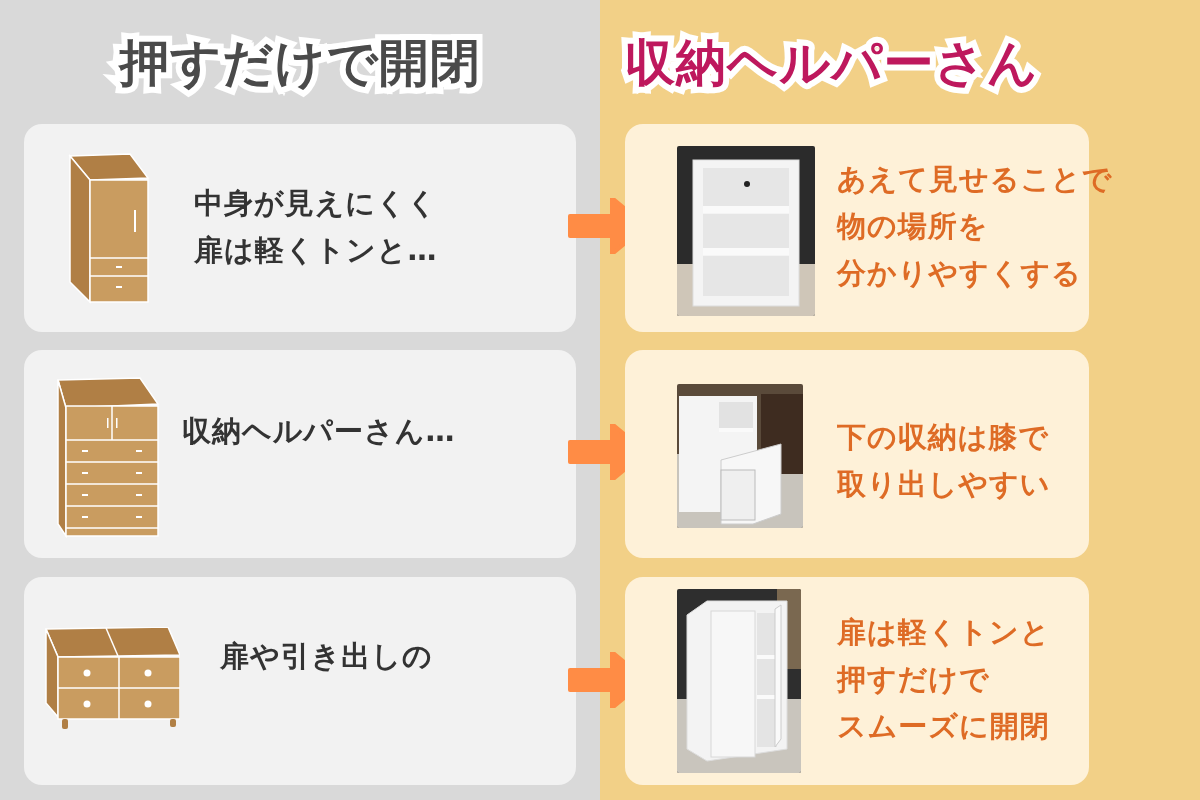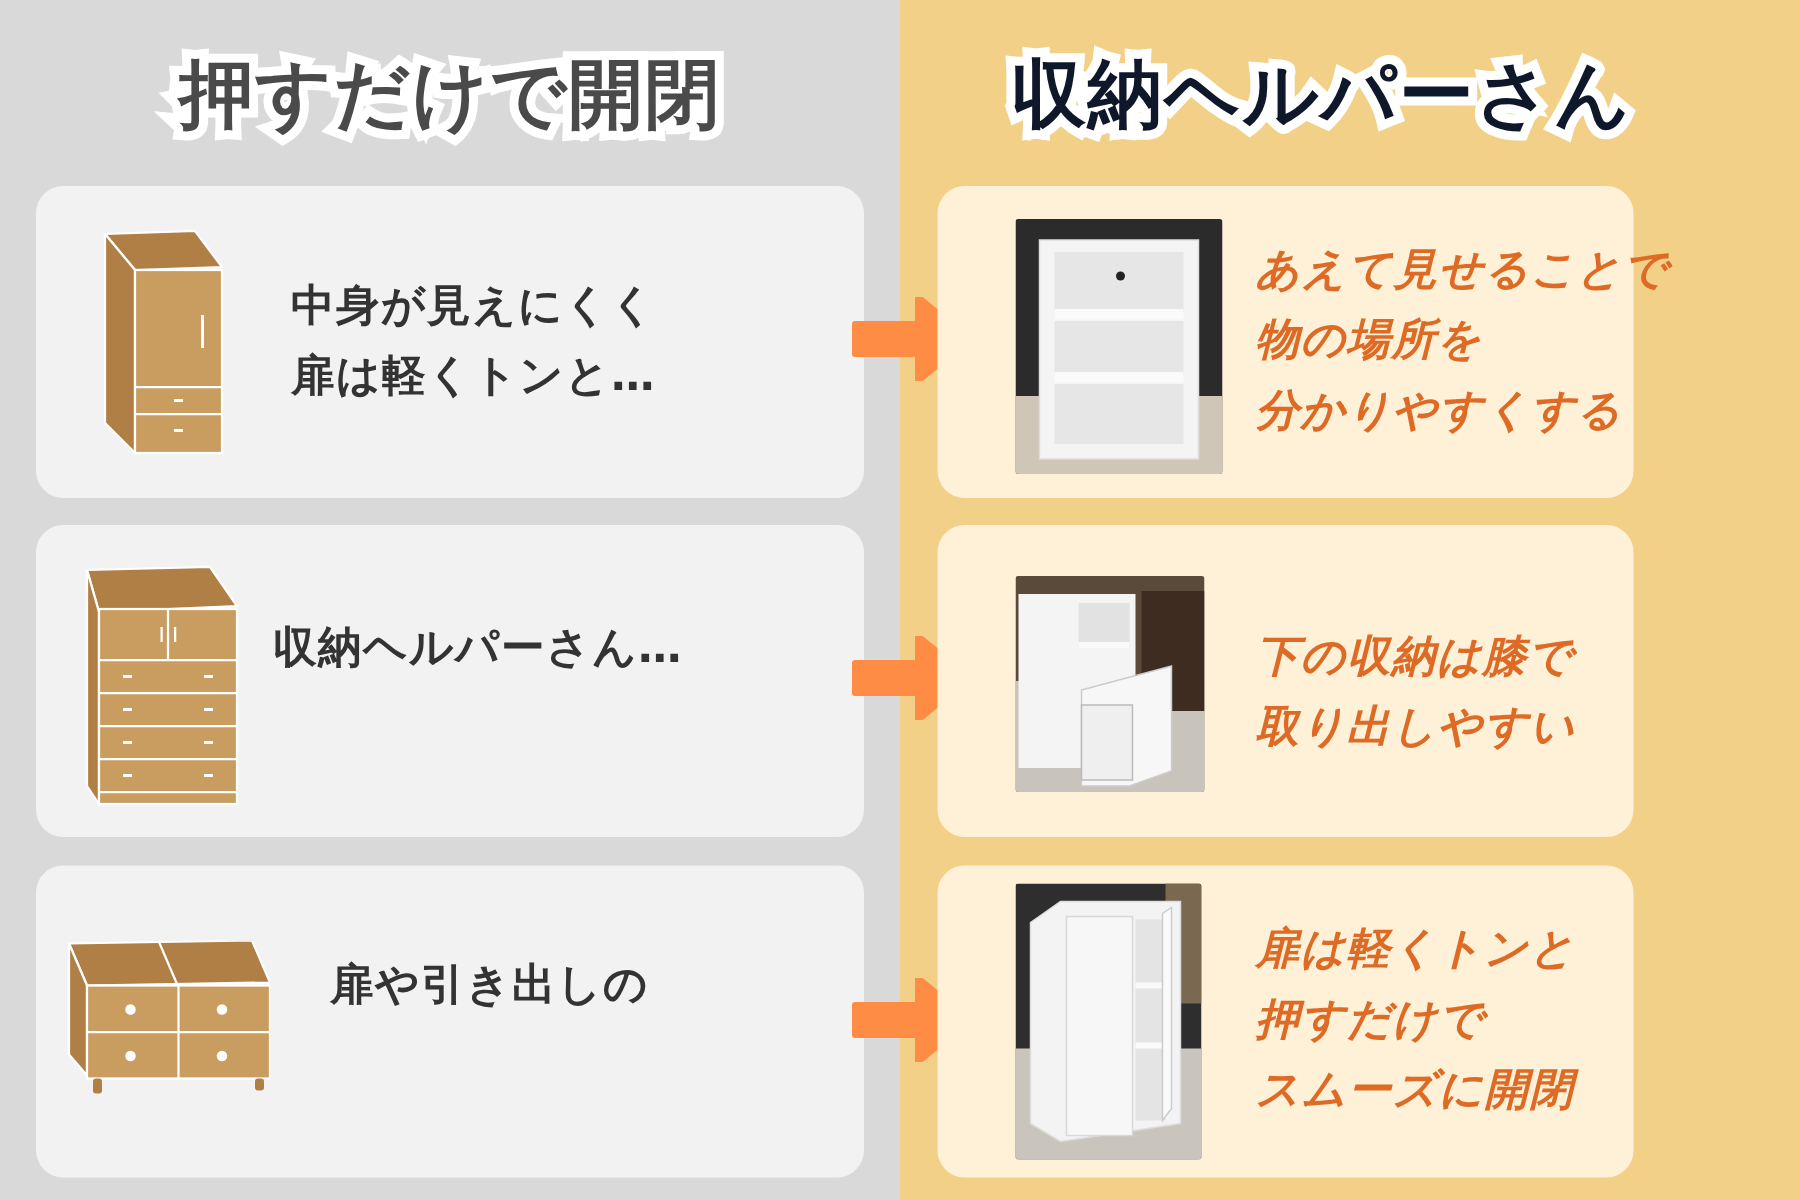--- a/index.html
+++ b/index.html
@@ -6,24 +6,24 @@
   html, body { width: 1200px; height: 800px; overflow: hidden; }
   body { position: relative; font-family: "DejaVu Sans", sans-serif; background: #d9d9d9; }
   .col-left { position: absolute; left: 0; top: 0; width: 600px; height: 800px; background: #d9d9d9; }
   .col-right { position: absolute; left: 600px; top: 0; width: 600px; height: 800px; background: #f2d087; }
   .heading {
     position: absolute; top: 28px; height: 70px; font-size: 50px; font-weight: bold;
     letter-spacing: 1px; text-align: center; line-height: 70px;
     paint-order: stroke fill;
   }
   .heading.left { left: 0; width: 600px; color: #4a4a4a; -webkit-text-stroke: 12px #ffffff; }
-  .heading.right { left: 619px; width: 524px; color: #0f172a; -webkit-text-stroke: 12px #ffffff; }
+  .heading.right { left: 570px; width: 524px; color: #be185d; -webkit-text-stroke: 12px #ffffff; }
   .card { position: absolute; border-radius: 18px; }
   .card.problem { left: 24px; width: 552px; background: #f2f2f2; }
-  .card.solution { left: 625px; width: 464px; background: #fef1d8; font-style: italic; }
+  .card.solution { left: 625px; width: 464px; background: #fef1d8; }
   .r1 { top: 124px; height: 208px; }
   .r2 { top: 350px; height: 208px; }
   .r3 { top: 577px; height: 208px; }
   .ptext { position: absolute; font-size: 29px; font-weight: bold; color: #333333; line-height: 47px; letter-spacing: 1px; }
   .stext { position: absolute; left: 212px; font-size: 29px; font-weight: bold; color: #de6b25; line-height: 47px; letter-spacing: 1px; }
   .line { display: block; white-space: nowrap; }
   .illus { position: absolute; }
   .photo { position: absolute; left: 52px; border-radius: 2px; overflow: hidden; }
   .arrow { position: absolute; left: 566px; width: 80px; height: 56px; }
 </style>

